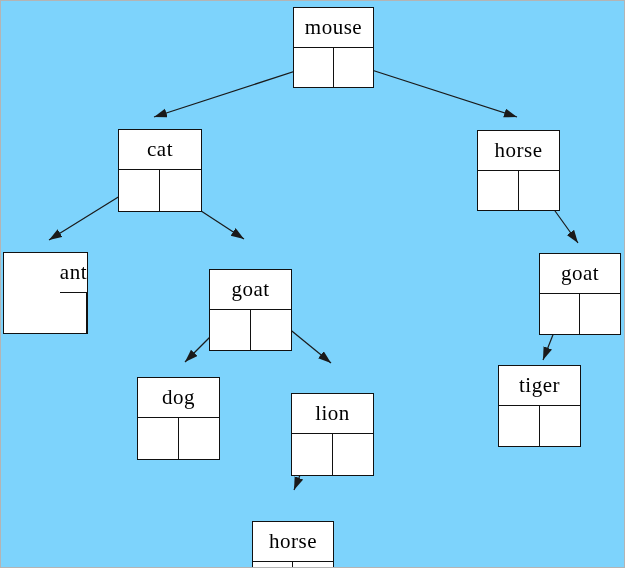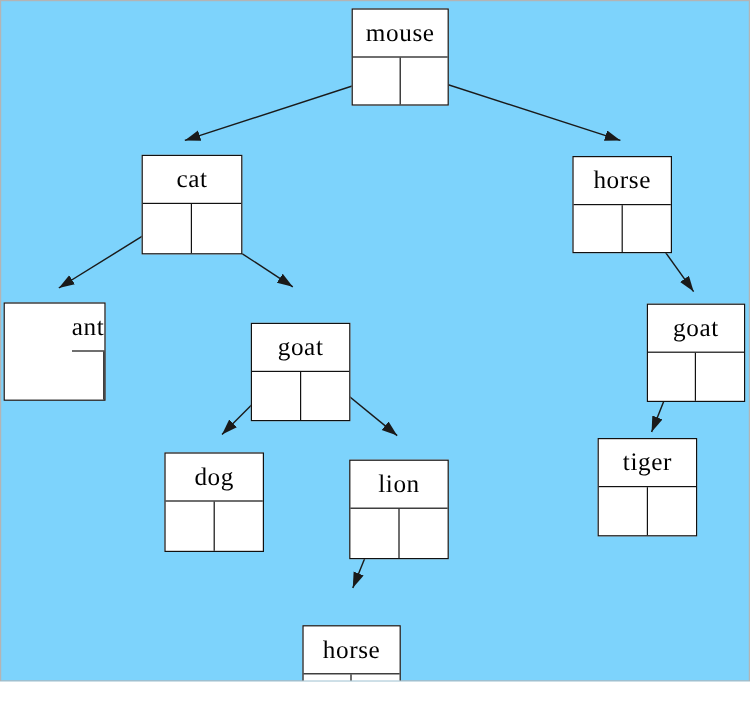--- a/index.html
+++ b/index.html
@@ -127,21 +127,21 @@
   </div>
 
   <div class="node" style="left:136px; top:376px; width:83px; height:83px;">
     <div class="label">dog</div>
     <div class="cells">
       <div class="cell left"></div>
       <div class="cell right"></div>
     </div>
   </div>
 
-  <div class="node" style="left:290px; top:382px; width:83px; height:83px;">
+  <div class="node" style="left:290px; top:392px; width:83px; height:83px;">
     <div class="label">lion</div>
     <div class="cells">
       <div class="cell left"></div>
       <div class="cell right"></div>
     </div>
   </div>
 
   <div class="node" style="left:497px; top:364px; width:83px; height:82px;justify-content:flex-end;">
     <div class="label">tiger</div>
     <div class="cells">

